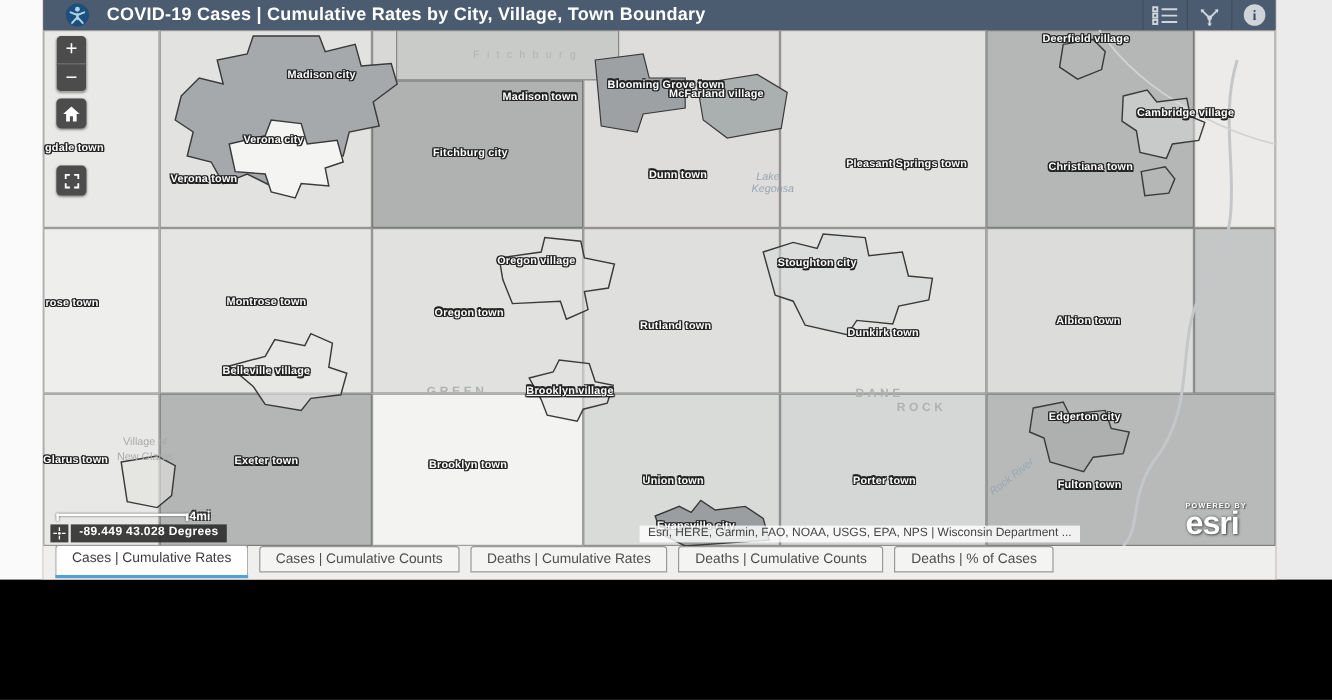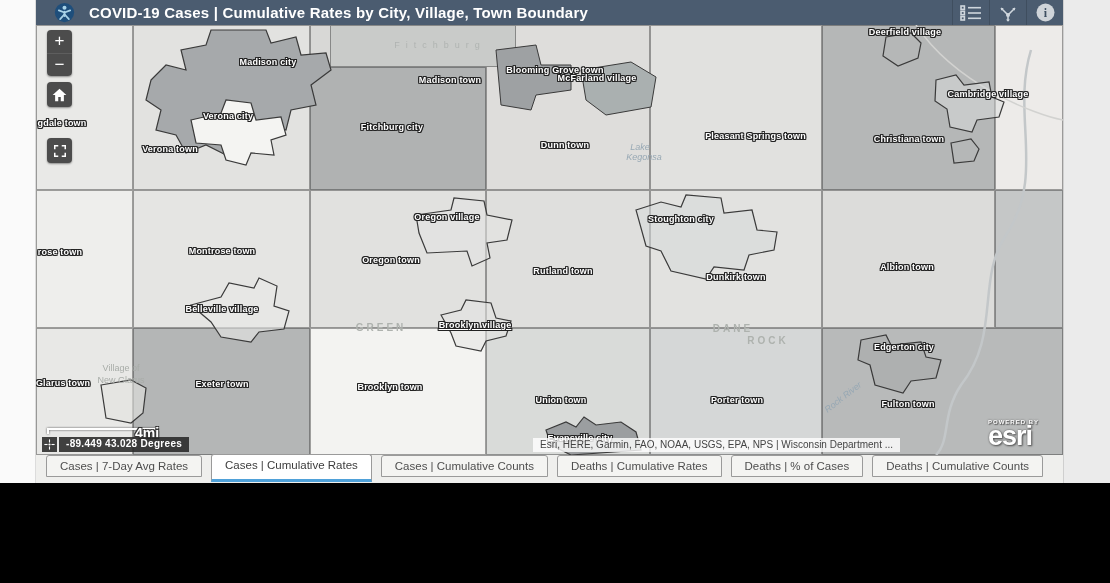--- a/index.html
+++ b/index.html
@@ -37,21 +37,21 @@
   .zoom-btn { width:25px; height:23px; background:#4c4c4c; color:#fff; font-size:17px; line-height:21px; text-align:center; cursor:pointer; }
   .zoom-btn + .zoom-btn { border-top:1px solid #5e5e5e; }
   .sq-btn { position:absolute; left:11px; width:25px; height:25px; background:#4c4c4c; border-radius:4px; display:flex; align-items:center; justify-content:center; cursor:pointer; box-shadow:0 1px 2px rgba(0,0,0,.4); }
 
   .search-wrap { position:absolute; left:56px; top:5px; width:272px; height:26px; background:#fff; display:flex; border-radius:2px; box-shadow:0 1px 2px rgba(0,0,0,.3); }
   .search-input { flex:1; border:0; outline:none; padding:0 10px; font-size:13.5px; color:#333; font-family:"Liberation Sans",sans-serif; background:transparent; }
   .search-input::placeholder { color:#9a9a9a; }
   .search-btn { width:32px; border-left:1px solid #e0e0e0; display:flex; align-items:center; justify-content:center; cursor:pointer; }
 
   .scalebar { position:absolute; left:11px; top:403px; width:110px; height:6px; border-top:2px solid #fff; border-left:2px solid #fff; border-right:2px solid #fff; filter:drop-shadow(0 0 1px #555); }
-  .scale-text { position:absolute; left:99px; top:400px; font-size:14px; font-weight:bold; color:#fff;
+  .scale-text { position:absolute; left:122px; top:400px; font-size:10px; font-weight:bold; color:#fff;
     text-shadow:-1px -1px 0 #333,1px -1px 0 #333,-1px 1px 0 #333,1px 1px 0 #333; }
 
   .coord-wrap { position:absolute; left:6px; top:412px; display:flex; align-items:stretch; }
   .coord-icon { width:15px; height:15px; background:rgba(40,40,40,.88); display:flex; align-items:center; justify-content:center; margin-right:2px; cursor:pointer; }
   .coord-text { background:rgba(40,40,40,.88); color:#fff; font-size:10px; font-weight:bold; letter-spacing:.3px; padding:1px 7px 2px; white-space:nowrap; }
 
   .attribution { position:absolute; left:497px; top:413px; background:rgba(255,255,255,.8); color:#444; font-size:10px; padding:1px 7px 2px; white-space:nowrap; }
 
   .esri-logo { position:absolute; left:952px; top:394px; text-align:left; color:#fff; pointer-events:none; }
   .esri-pre { font-size:6px; font-weight:bold; letter-spacing:1px; text-shadow:0 0 2px #555, 1px 1px 1px #555; }
@@ -253,21 +253,20 @@
 
       <div class="attribution">Esri, HERE, Garmin, FAO, NOAA, USGS, EPA, NPS | Wisconsin Department ...</div>
 
       <div class="esri-logo">
         <div class="esri-pre">POWERED BY</div>
         <div class="esri-brand">esri</div>
       </div>
     </div>
 
     <div class="tabbar" id="tab-bar">
-        <div class="tab">Cases | 7-Day Avg Rates</div>
         <div class="tab active">Cases | Cumulative Rates</div>
         <div class="tab">Cases | Cumulative Counts</div>
         <div class="tab">Deaths | Cumulative Rates</div>
+        <div class="tab">Deaths | Cumulative Counts</div>
         <div class="tab">Deaths | % of Cases</div>
-        <div class="tab">Deaths | Cumulative Counts</div>
       </div>
   </div>
 </div>
 
 </body></html>

